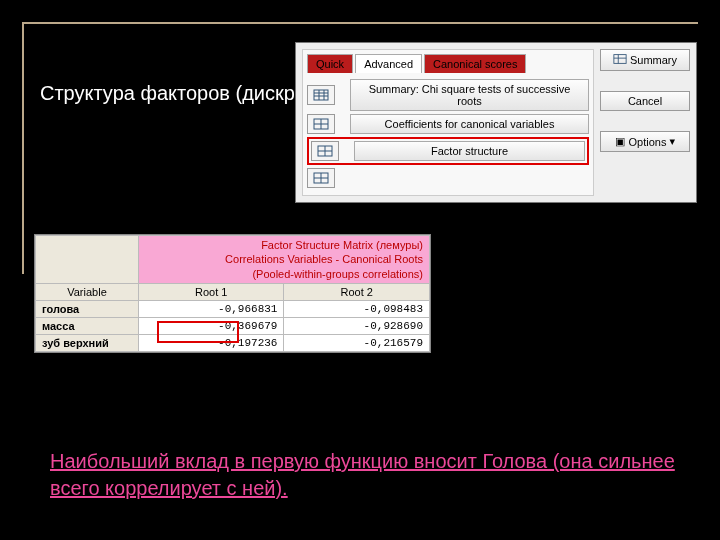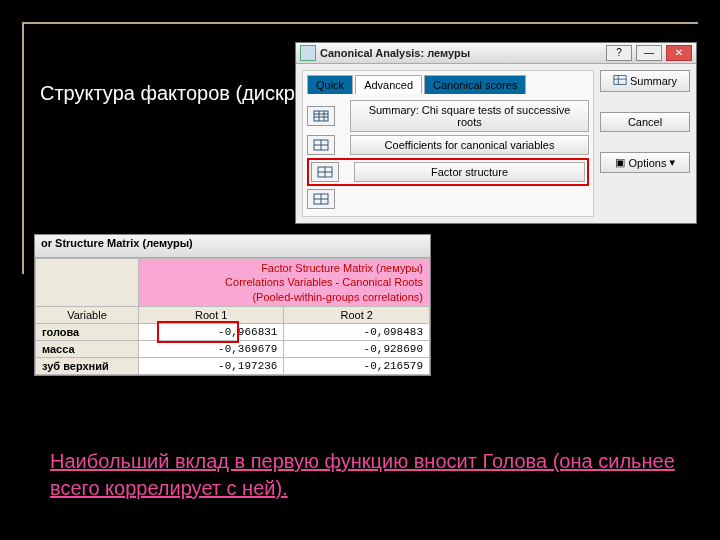--- a/index.html
+++ b/index.html
@@ -84,21 +84,21 @@
     padding: 4px;
   }
   .tabs {
     display: flex;
     gap: 2px;
     margin-bottom: 6px;
   }
   .tab {
     padding: 3px 8px;
     border: 1px solid #aaa;
-    background: #0369a1;
+    background: #b91c1c;
     border-bottom: none;
     font-size: 11px;
     cursor: pointer;
   }
   .tab.active { background:#fff; }
   .btn-row {
     display: flex;
     align-items: center;
     gap: 15px;
     margin: 3px 0;
@@ -194,27 +194,20 @@
   }
 </style>
 </head>
 <body>
 
 <div class="frame-border"></div>
 
 <div class="title-text">Структура факторов (дискриминантных функций)</div>
 
 <div class="dialog">
-  <div class="dialog-titlebar">
-    <span class="icon-sq"></span>
-    <span class="dialog-title">Canonical Analysis: лемуры</span>
-    <span class="winbtn">?</span>
-    <span class="winbtn">—</span>
-    <span class="winbtn close">✕</span>
-  </div>
   <div class="dialog-body">
     <div class="left-panel">
       <div class="tabs">
         <div class="tab">Quick</div>
         <div class="tab active">Advanced</div>
         <div class="tab">Canonical scores</div>
       </div>
 
       <div class="btn-row">
         <span class="icon-btn">
@@ -279,21 +272,20 @@
       <div class="rbtn">
         <span>▣</span>
         <span>Options</span>
         <span>▾</span>
       </div>
     </div>
   </div>
 </div>
 
 <div class="sheet">
-  <div class="sheet-title">or Structure Matrix (лемуры)</div>
   <table>
     <tbody>
         <tr>
       <th class="colhead" style="width:90px;"></th>
       <td class="info-cell" colspan="2">
         <div>Factor Structure Matrix (лемуры)</div>
         <div>Correlations Variables - Canonical Roots</div>
         <div>(Pooled-within-groups correlations)</div>
       </td>
     </tr>

